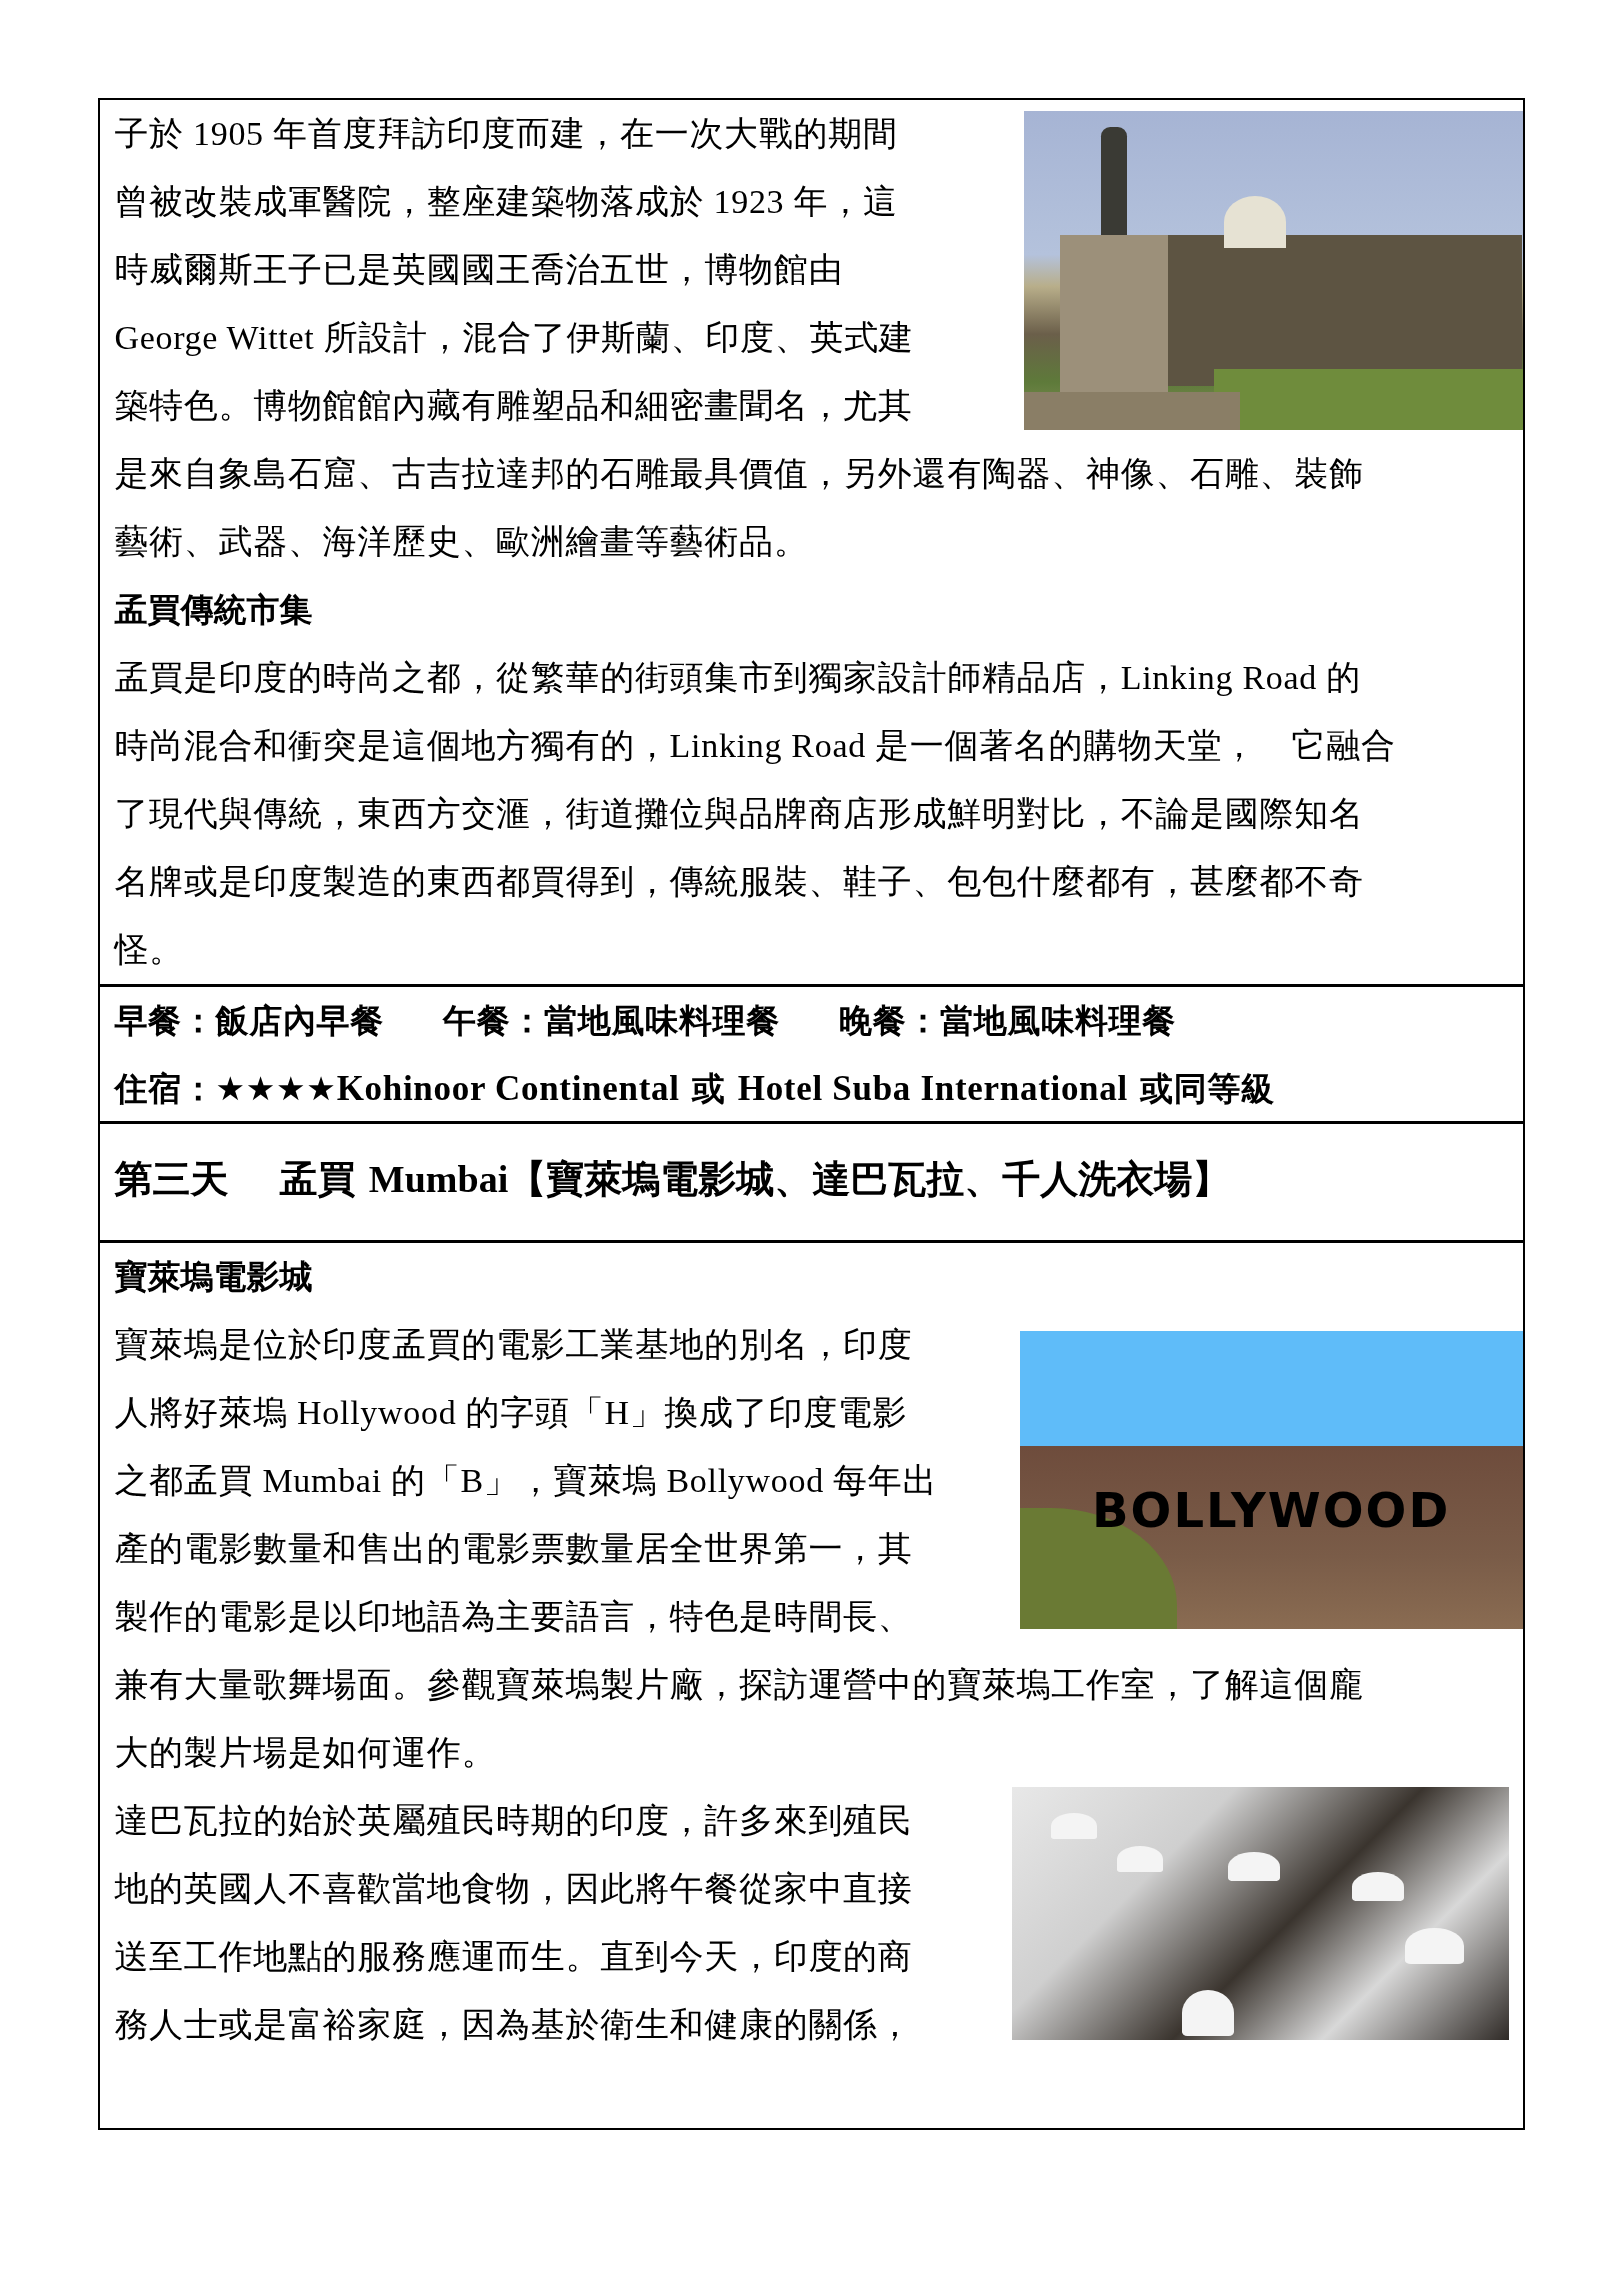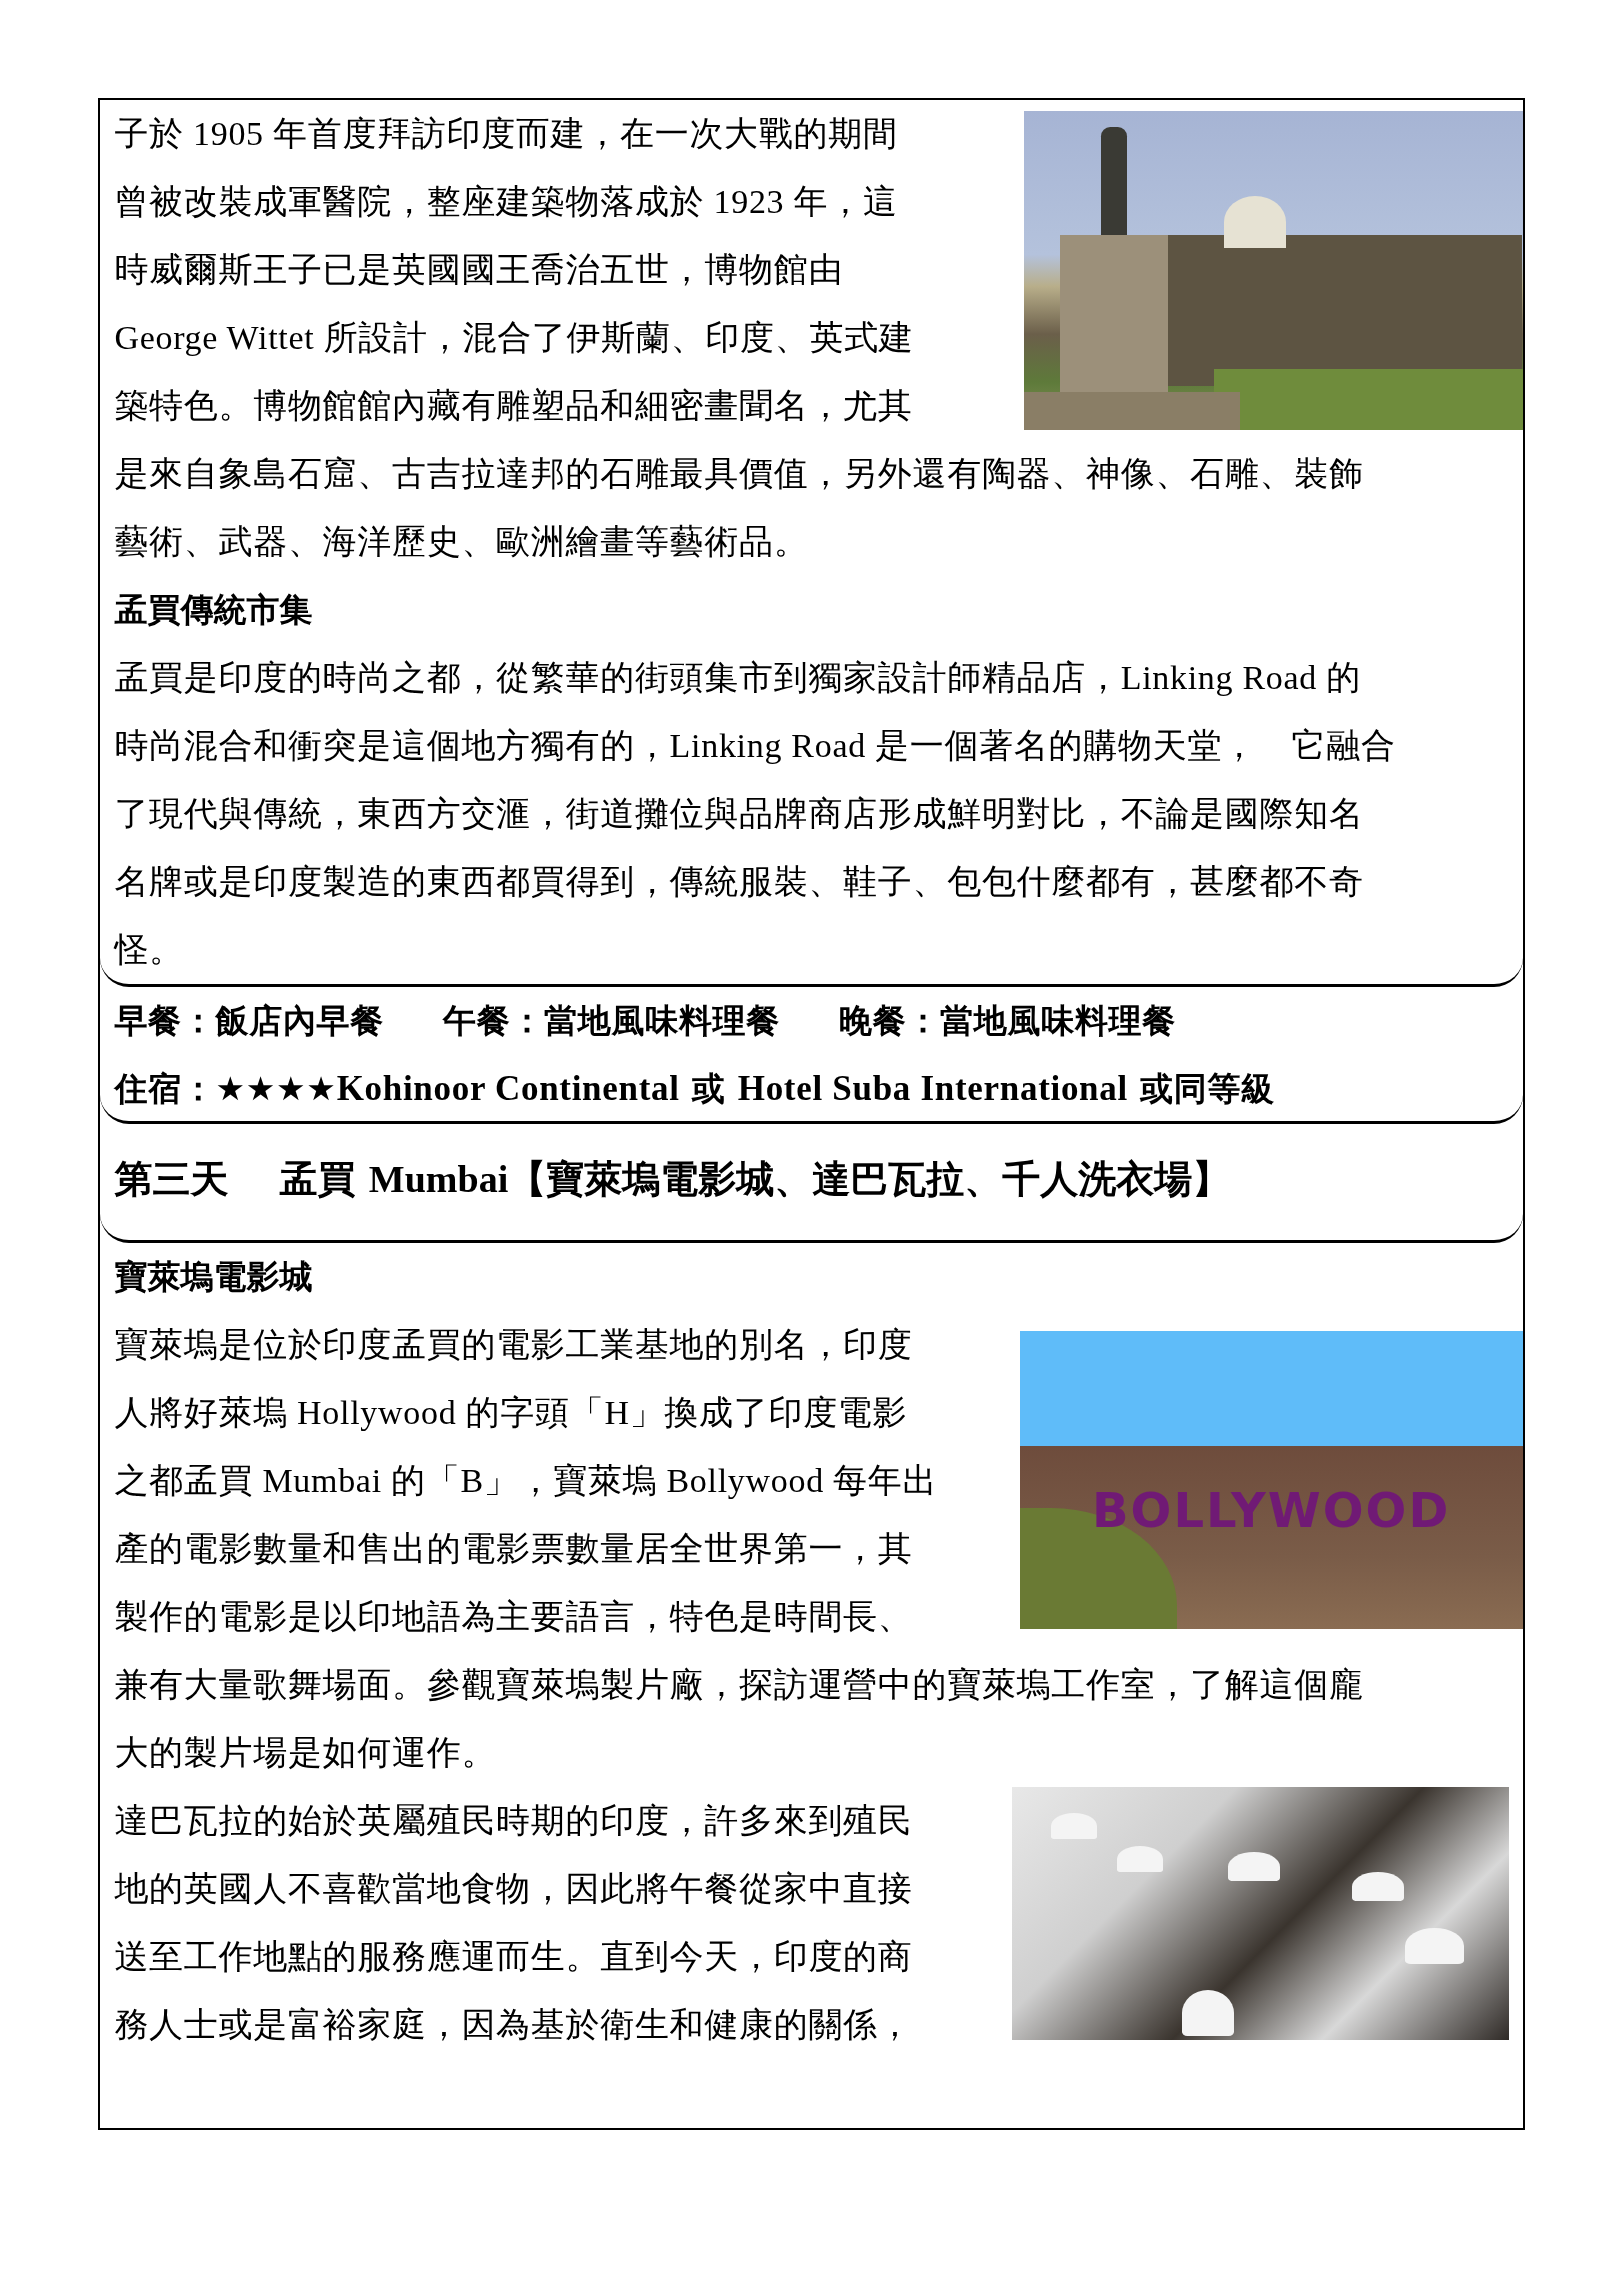--- a/index.html
+++ b/index.html
@@ -1,20 +1,20 @@
 <!DOCTYPE html>
 <html style="font-size:10.5px"><head>
 <meta charset="utf-8">
 <style>
   html, body { margin: 0; padding: 0; background: #ffffff; }
   body { width: 1622px; height: 2295px; position: relative; overflow: hidden;
          font-family: "Liberation Serif", "DejaVu Serif", serif; color: #000; }
   .page-table { position: absolute; left: 98px; top: 98px; width: 1427px;
                 border: 2.6px solid #000; box-sizing: border-box; }
-  .cell { position: relative; border-bottom: 3.3px solid #000; box-sizing: border-box; padding: 0 14.4px 0 14.4px; border-radius: 29px; }
+  .cell { position: relative; border-bottom: 3.3px solid #000; box-sizing: border-box; padding: 0 14.4px 0 14.4px; }
   .cell:last-child { border-bottom: none; }
   .line { font-size: 34px; line-height: 68px; height: 68px; white-space: nowrap; letter-spacing: 0.7px; }
   .para-narrow .line { width: 877px; }
   .heading { font-size: 33px; line-height: 68px; height: 68px; font-weight: bold;
              font-family: "DejaVu Sans", "Liberation Sans", sans-serif; }
   .meals .line { font-weight: bold; font-family: "DejaVu Sans", "Liberation Sans", sans-serif; font-size: 33px; }
   .meal-gap { display: inline-block; width: 59px; }
   .hotel-en { font-family: "Liberation Serif", serif; font-weight: bold; font-size: 35px; }
   .day-title { font-size: 38px; line-height: 111px; height: 111px; font-weight: bold;
                font-family: "DejaVu Sans", "Liberation Sans", sans-serif; }
@@ -28,21 +28,21 @@
   .museum .statue-base { position: absolute; left: 36px; top: 124px; width: 108px; height: 170px; background: #9c907a; }
   .museum .statue { position: absolute; left: 77px; top: 16.4px; width: 26px; height: 108px; background: #3a3a34; border-radius: 9.2px 9.2px 0 0; }
   .museum .lawn { position: absolute; left: 190px; top: 258px; width: 309px; height: 61px; background: #6f8c3c; }
   .museum .steps { position: absolute; left: 0; top: 281px; width: 216px; height: 38px; background: #8a7e66; }
   
   .bolly { right: 0px; top: 88px; width: 503px; height: 298px; background: #5fbcf9; }
   .bolly .hill { position: absolute; left: 0; top: 115px; width: 503px; height: 184px;
                  background: linear-gradient(#6e4c3c, #7a5c48 60%, #8a6c52); }
   .bolly .bush { position: absolute; left: 0; top: 177px; width: 157px; height: 122px; background: #6a7a34; border-radius: 0 80% 0 0; }
   .bolly .sign { position: absolute; left: 72px; top: 151px; width: 327px; text-align: center;
-                 font-family: "DejaVu Sans", sans-serif; font-weight: bold; font-size: 48px; color: #701a75; letter-spacing: 2px; }
+                 font-family: "DejaVu Sans", sans-serif; font-weight: bold; font-size: 48px; color: #000000; letter-spacing: 2px; }
   
   .dabba { right: 0px; top: 31px; width: 497px; height: 253px;
            background: linear-gradient(135deg, #e8e8e8 0%, #cfcfcf 30%, #3a342e 55%, #d8d8d8 75%, #2f2a26 100%); }
   .dabba .cap { position: absolute; background: #f4f4f4; border-radius: 50% 50% 10% 10%; }
 </style>
 </head>
 <body>
 
 <div class="page-table">
 

